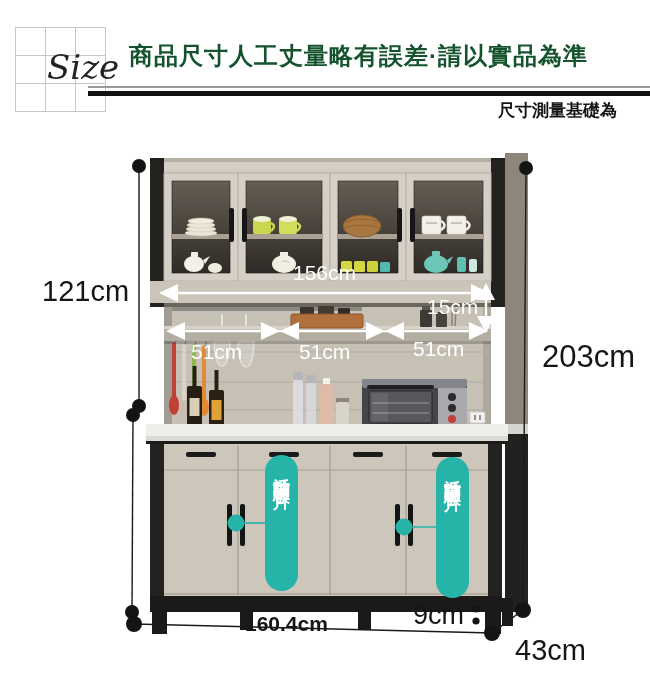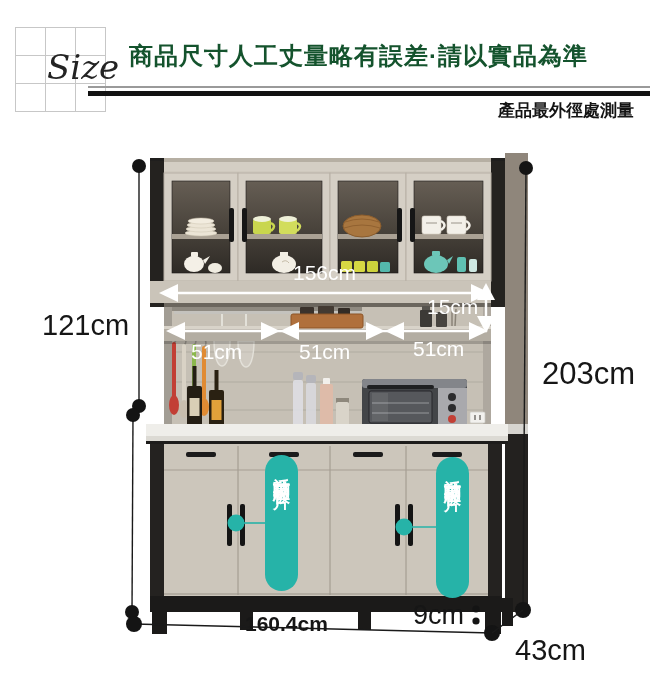--- a/index.html
+++ b/index.html
@@ -20,23 +20,23 @@
   .hdr-note{position:absolute;left:498px;top:101px;font-size:17px;line-height:20px;
     font-weight:700;color:#141414;z-index:2;}
   .hdr-note span{display:block;}
 
   
   #scene{position:absolute;left:95px;top:140px;width:465px;height:520px;}
 
   
   .dim{position:absolute;color:#161616;line-height:1;white-space:nowrap;z-index:5;}
   .dimw{position:absolute;color:#ffffff;line-height:1;white-space:nowrap;z-index:5;}
-  #label-hutch{left:42px;top:277px;font-size:29px;margin-top:34px;}
+  #label-hutch{left:42px;top:277px;font-size:29px;}
   #label-base{left:50px;top:491px;font-size:29px;}
-  #label-total-h{left:542px;top:341px;font-size:31px;margin-top:17px;}
+  #label-total-h{left:542px;top:341px;font-size:31px;}
   #label-leg{left:413px;top:602px;font-size:27px;}
   #label-total-w{left:245px;top:613px;font-size:21px;font-weight:bold;}
   #label-depth{left:515px;top:636px;font-size:29px;text-align:right;}
   #label-inner-w{left:293px;top:262px;font-size:21px;}
   #label-gap{left:427px;top:296px;font-size:21px;}
   #label-sec1{left:191px;top:341px;font-size:21px;}
   #label-sec2{left:299px;top:341px;font-size:21px;}
   #label-sec3{left:413px;top:338px;font-size:21px;}
 
   
@@ -61,21 +61,21 @@
       <div></div>
     <div></div>
       <div></div>
       <div></div>
   </div>
   <div class="size-word">Size</div>
   <div class="hdr-title">商品尺寸人工丈量略有誤差·請以實品為準</div>
   <div class="rule-gray"></div>
   <div class="rule-black"></div>
   <div class="hdr-note">
-    <span>產品最外徑處測量</span>
+    <span>尺寸測量基礎為</span>
   </div>
 
   <svg id="scene" viewBox="95 140 465 520">
     <defs>
       <linearGradient id="glassGrad" x1="0" y1="0" x2="0" y2="1">
         <stop offset="0" stop-color="#665e54"></stop>
           <stop offset="1" stop-color="#2e2a25"></stop>
       </linearGradient>
     </defs>
 

